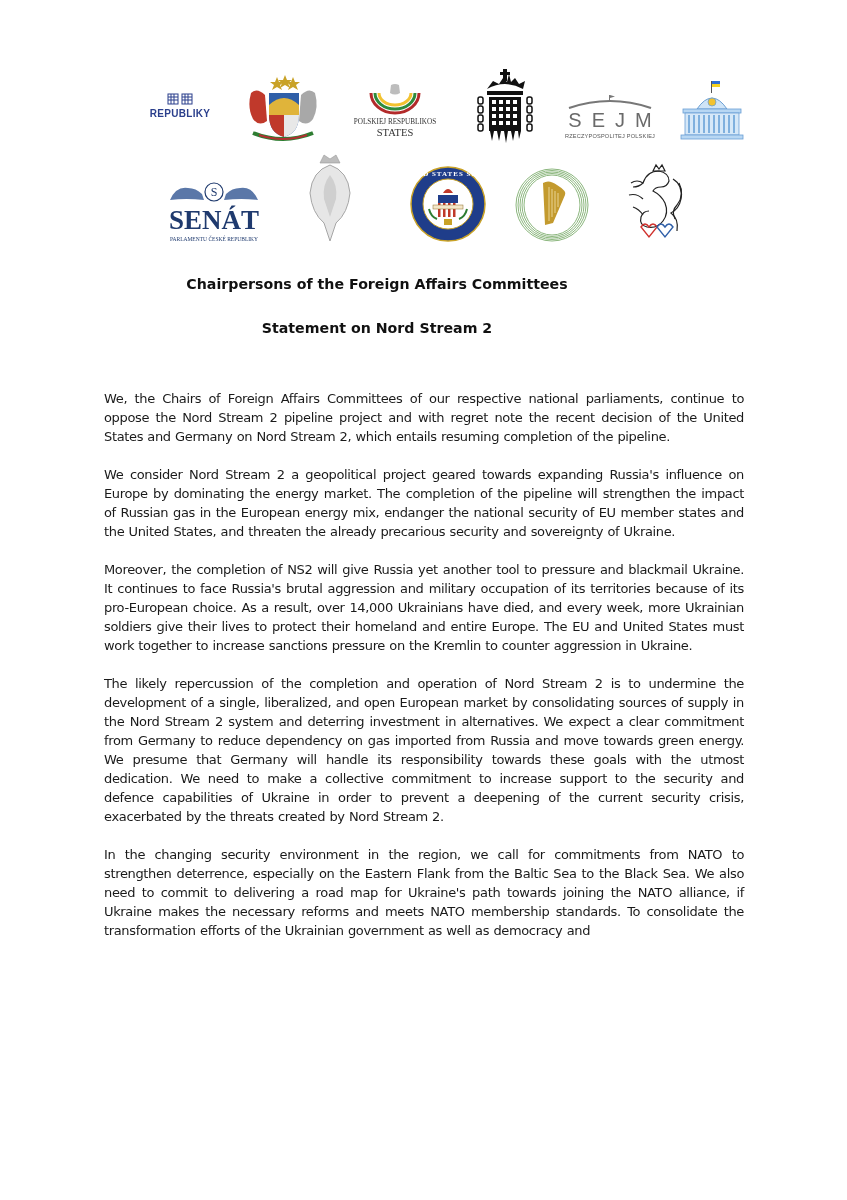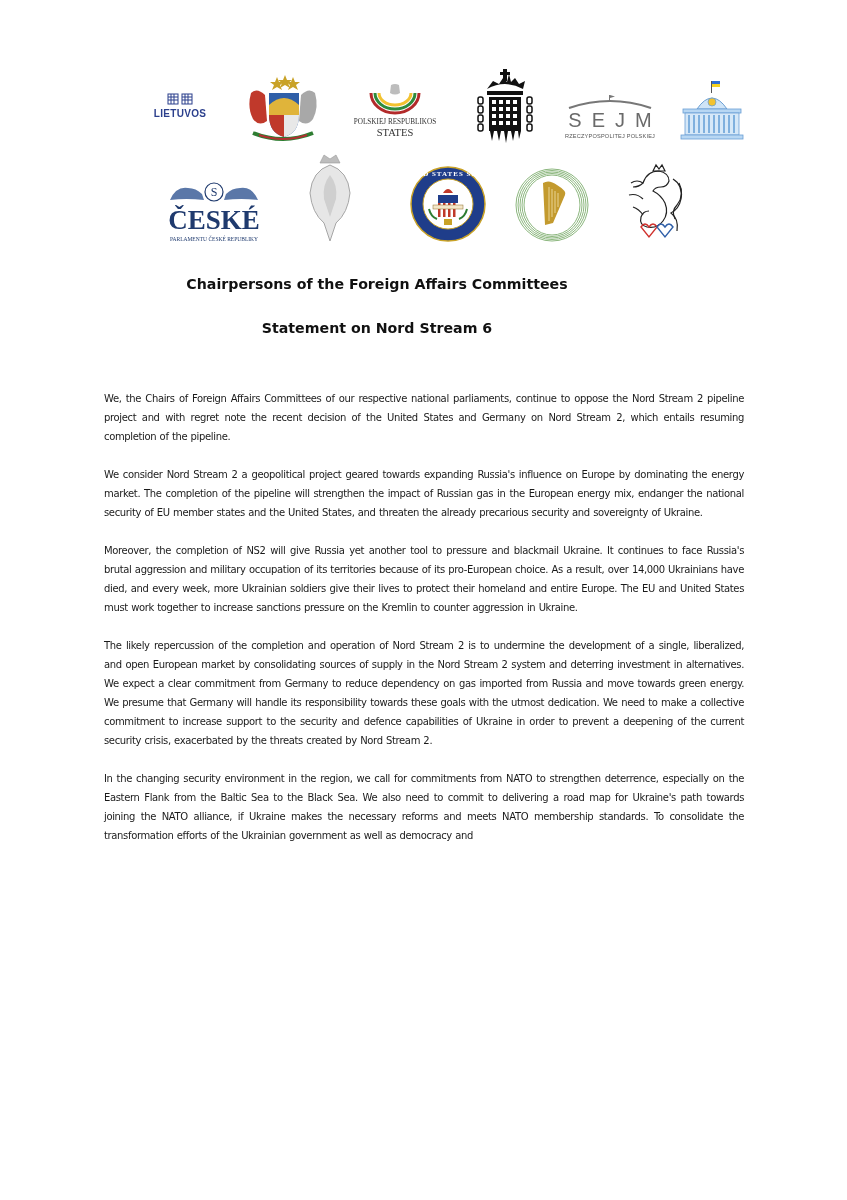--- a/index.html
+++ b/index.html
@@ -3,36 +3,36 @@
 <meta charset="utf-8">
 <style>
   html, body { margin: 0; padding: 0; background: #ffffff; }
   body { width: 847px; height: 1200px; position: relative; overflow: hidden;
          font-family: "DejaVu Sans", sans-serif; color: #111; }
   .logo { position: absolute; display: flex; flex-direction: column; align-items: center; justify-content: center; }
   .caption { text-align: center; line-height: 1; }
   .title { position: absolute; left: 0; width: 754px; text-align: center;
            font-family: "DejaVu Sans", sans-serif; font-weight: bold; font-size: 14.2px; color: #111; }
   .body-text { position: absolute; left: 104px; width: 640px; }
-  .para { font-family: "DejaVu Sans", sans-serif; font-size: 10px; line-height: 19px;
+  .para { font-family: "DejaVu Sans", sans-serif; font-size: 13px; line-height: 19px;
           text-align: justify; margin: 0 0 19px 0; letter-spacing: -0.35px; word-spacing: 0.5px; color: #1a1a1a; }
 </style>
 </head>
 <body>
 
 <div class="logo" style="left:150px; top:88px; width:60px; height:36px;">
   <svg width="26" height="12" viewBox="0 0 26 12">
     <g fill="none" stroke="#2b3f8c" stroke-width="1">
       <rect x="1" y="1" width="10" height="10"></rect>
         <path d="M1 4h10M1 7h10M4 1v10M7 1v10"></path>
       <rect x="15" y="1" width="10" height="10"></rect>
         <path d="M15 4h10M15 7h10M18 1v10M21 1v10"></path>
     </g>
   </svg>
-  <div class="caption" style="font-family:'Liberation Sans',sans-serif; font-weight:bold; font-size:10px; color:#2b3f8c; margin-top:4px; letter-spacing:0.3px;">LIETUVOS</div>
+  <div class="caption" style="font-family:'Liberation Sans',sans-serif; font-weight:bold; font-size:10px; color:#2b3f8c; margin-top:4px; letter-spacing:0.3px;">REPUBLIKY</div>
 </div>
 
 <div class="logo" style="left:238px; top:72px; width:90px; height:72px;">
   <svg width="88" height="70" viewBox="0 0 88 70">
     <g fill="#c9a227">
         <polygon points="38,4 40,9 45,9 41,12 43,17 38,14 33,17 35,12 31,9 36,9"></polygon>
         <polygon points="46,2 48,7 53,7 49,10 51,15 46,12 41,15 43,10 39,7 44,7"></polygon>
         <polygon points="54,4 56,9 61,9 57,12 59,17 54,14 49,17 51,12 47,9 52,9"></polygon>
       </g>
     <path d="M30 20 h30 v22 q0 18 -15 22 q-15 -4 -15 -22z" fill="#2f5fa8"></path>
@@ -141,21 +141,21 @@
   </svg>
 </div>
 
 <div class="logo" style="left:162px; top:178px; width:104px; height:66px;">
   <svg width="96" height="26" viewBox="0 0 96 26">
     <circle cx="48" cy="12" r="9" fill="none" stroke="#1f3a6e" stroke-width="1.2"></circle>
     <text x="48" y="16" text-anchor="middle" font-family="Liberation Serif, serif" font-size="12" fill="#1f3a6e">S</text>
     <path d="M4 20 q6 -14 18 -12 q8 0 14 6 l2 6 q-18 -2 -34 0z" fill="#5a77a8"></path>
     <path d="M92 20 q-6 -14 -18 -12 q-8 0 -14 6 l-2 6 q18 -2 34 0z" fill="#5a77a8"></path>
   </svg>
-  <div class="caption" style="font-family:'Liberation Serif',serif; font-weight:bold; font-size:27px; color:#1f3a6e; margin-top:1px;">ČESKÉ</div>
+  <div class="caption" style="font-family:'Liberation Serif',serif; font-weight:bold; font-size:27px; color:#1f3a6e; margin-top:1px;">SENÁT</div>
   <div class="caption" style="font-family:'Liberation Serif',serif; font-size:5.5px; color:#1f3a6e; margin-top:3px;">PARLAMENTU ČESKÉ REPUBLIKY</div>
 </div>
 
 <div class="logo" style="left:305px; top:150px; width:50px; height:96px;">
   <svg width="48" height="94" viewBox="0 0 48 94">
     <path d="M14 12 l4 -8 l6 4 l6 -4 l4 8z" fill="#bdbdbd" stroke="#999" stroke-width="0.6"></path>
     <path d="M24 14 q-18 6 -20 28 q2 20 14 30 l6 18 l6 -18 q12 -10 14 -30 q-2 -22 -20 -28z" fill="#e6e6e6" stroke="#a6a6a6" stroke-width="1"></path>
     <path d="M24 24 q-8 10 -6 24 q4 12 6 18 q2 -6 6 -18 q2 -14 -6 -24z" fill="#cfcfcf"></path>
   </svg>
 </div>
@@ -203,21 +203,21 @@
       <path d="M8 22 q6 -4 12 0 q-4 4 -10 4 M6 34 q8 -2 14 4 M10 46 q6 2 10 8"></path>
       <path d="M50 18 q10 6 8 20 q-2 10 -10 14 q8 6 6 18"></path>
       <path d="M56 22 q6 12 -2 22 q-6 6 -2 14"></path>
     </g>
     <path d="M18 66 q4 -6 8 0 q4 -6 8 0 l-8 10z" fill="none" stroke="#d0312d" stroke-width="1.4"></path>
     <path d="M34 66 q4 -6 8 0 q4 -6 8 0 l-8 10z" fill="none" stroke="#2f5fa8" stroke-width="1.4"></path>
   </svg>
 </div>
 
 <div class="title" style="top:276px;">Chairpersons of the Foreign Affairs Committees</div>
-<div class="title" style="top:320px;">Statement on Nord Stream 6</div>
+<div class="title" style="top:320px;">Statement on Nord Stream 2</div>
 
 <div class="body-text" style="top:389px;">
   <p class="para">We, the Chairs of Foreign Affairs Committees of our respective national parliaments, continue to oppose the Nord Stream 2 pipeline project and with regret note the recent decision of the United States and Germany on Nord Stream 2, which entails resuming completion of the pipeline.</p>
   <p class="para">We consider Nord Stream 2 a geopolitical project geared towards expanding Russia's influence on Europe by dominating the energy market. The completion of the pipeline will strengthen the impact of Russian gas in the European energy mix, endanger the national security of EU member states and the United States, and threaten the already precarious security and sovereignty of Ukraine.</p>
   <p class="para">Moreover, the completion of NS2 will give Russia yet another tool to pressure and blackmail Ukraine. It continues to face Russia's brutal aggression and military occupation of its territories because of its pro-European choice. As a result, over 14,000 Ukrainians have died, and every week, more Ukrainian soldiers give their lives to protect their homeland and entire Europe. The EU and United States must work together to increase sanctions pressure on the Kremlin to counter aggression in Ukraine.</p>
   <p class="para">The likely repercussion of the completion and operation of Nord Stream 2 is to undermine the development of a single, liberalized, and open European market by consolidating sources of supply in the Nord Stream 2 system and deterring investment in alternatives. We expect a clear commitment from Germany to reduce dependency on gas imported from Russia and move towards green energy. We presume that Germany will handle its responsibility towards these goals with the utmost dedication. We need to make a collective commitment to increase support to the security and defence capabilities of Ukraine in order to prevent a deepening of the current security crisis, exacerbated by the threats created by Nord Stream 2.</p>
   <p class="para">In the changing security environment in the region, we call for commitments from NATO to strengthen deterrence, especially on the Eastern Flank from the Baltic Sea to the Black Sea. We also need to commit to delivering a road map for Ukraine's path towards joining the NATO alliance, if Ukraine makes the necessary reforms and meets NATO membership standards. To consolidate the transformation efforts of the Ukrainian government as well as democracy and</p>
 </div>
 
 </body></html>

